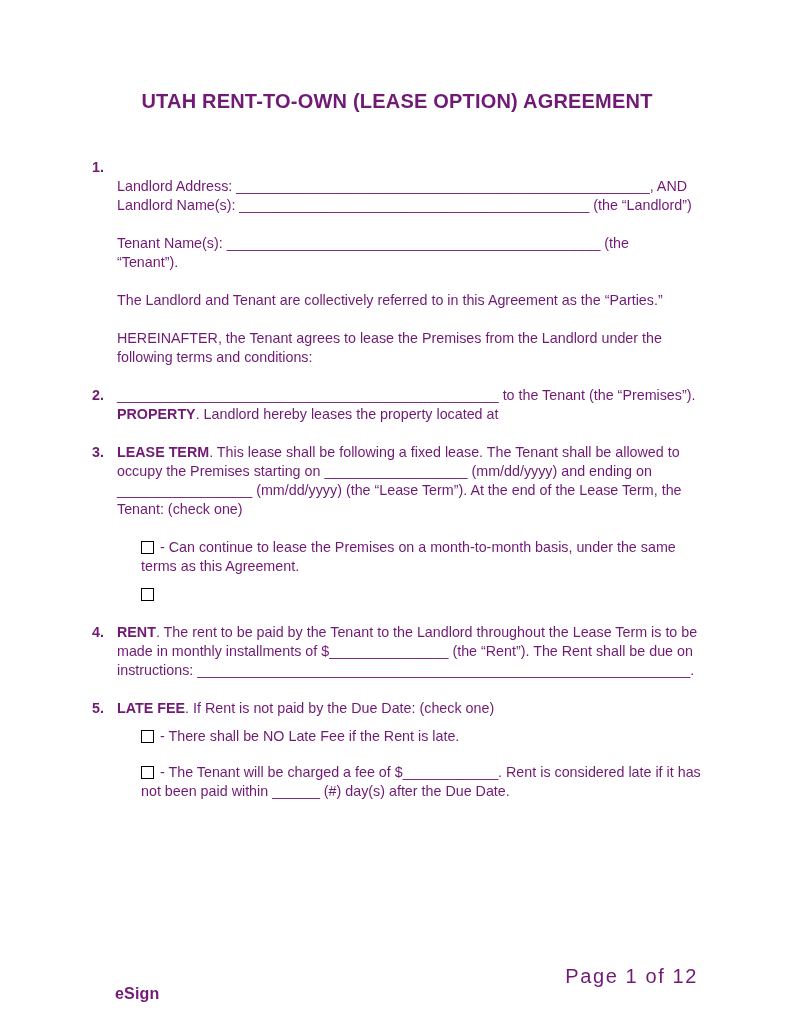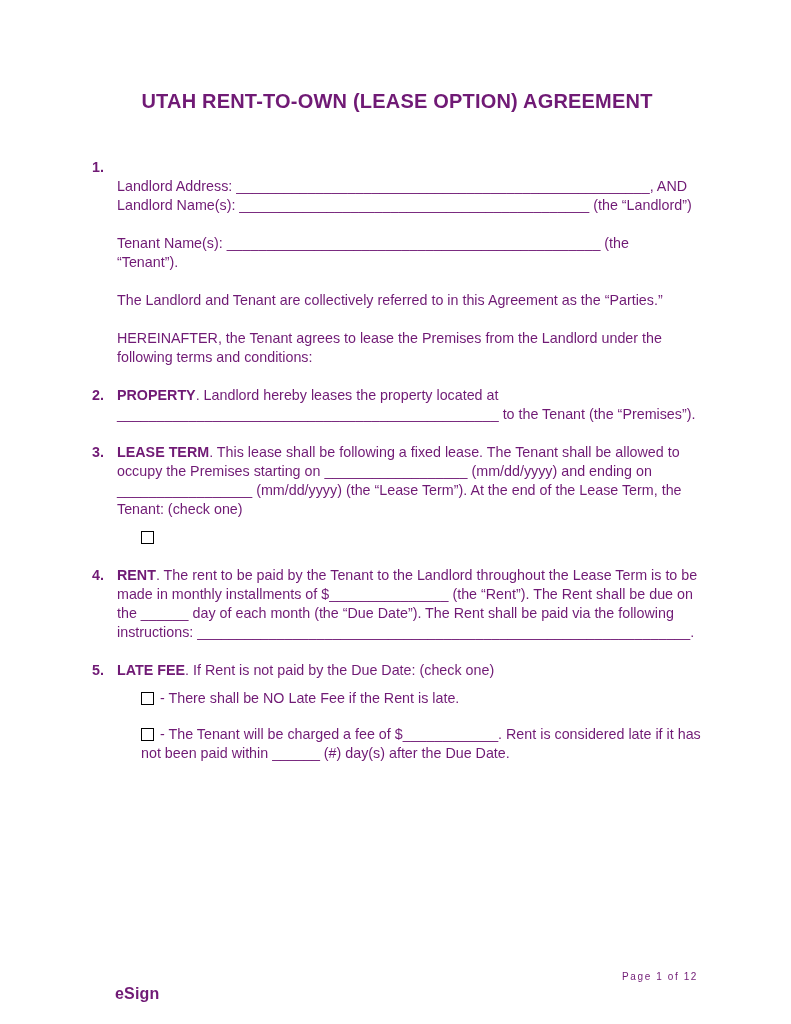--- a/index.html
+++ b/index.html
@@ -54,21 +54,21 @@
     top: 982px;
     font-size: 16px;
     font-weight: 800;
     line-height: 23px;
     letter-spacing: 0.2px;
   }
   .footer-page {
     position: absolute;
     right: 93px;
     top: 968px;
-    font-size: 10px;
+    font-size: 20px;
     line-height: 17px;
     letter-spacing: 1.6px;
   }
 </style>
 </head>
 <body>
 
 <div class="page">
   <div class="doc">
 
@@ -89,45 +89,48 @@
         <div class="para">
           <div class="line">HEREINAFTER, the Tenant agrees to lease the Premises from the Landlord under the</div>
           <div class="line">following terms and conditions:</div>
         </div>
       </div>
     </div>
 
     <div class="sec">
       <div class="sec-num">2.</div>
       <div class="sec-body">
+        <div class="line">________________________________________________ to the Tenant (the “Premises”).</div>
         <div class="line"><b>PROPERTY</b><span>. Landlord hereby leases the property located at</span></div>
-        <div class="line">________________________________________________ to the Tenant (the “Premises”).</div>
       </div>
     </div>
 
     <div class="sec">
       <div class="sec-num">3.</div>
       <div class="sec-body">
         <div class="line"><b>LEASE TERM</b><span>. This lease shall be following a fixed lease. The Tenant shall be allowed to</span></div>
         <div class="line">occupy the Premises starting on __________________ (mm/dd/yyyy) and ending on</div>
         <div class="line">_________________ (mm/dd/yyyy) (the “Lease Term”). At the end of the Lease Term, the</div>
         <div class="line">Tenant: (check one)</div>
 
+        <div class="opt first">
+          <div class="line"><span class="cb"></span><span>- Can continue to lease the Premises on a month-to-month basis, under the same</span></div>
+          <div class="line">terms as this Agreement.</div>
+        </div>
         <div class="opt">
           <div class="line"><span class="cb"></span></div>
         </div>
       </div>
     </div>
 
     <div class="sec">
       <div class="sec-num">4.</div>
       <div class="sec-body">
         <div class="line"><b>RENT</b><span>. The rent to be paid by the Tenant to the Landlord throughout the Lease Term is to be</span></div>
         <div class="line">made in monthly installments of $_______________ (the “Rent”). The Rent shall be due on</div>
-        <div class="line">the ______ day of each month (the “Due Date”). The Rent shall be paid via the following</div>
         <div class="line">instructions: ______________________________________________________________.</div>
       </div>
     </div>
 
     <div class="sec">
       <div class="sec-num">5.</div>
       <div class="sec-body">
         <div class="line"><b>LATE FEE</b><span>. If Rent is not paid by the Due Date: (check one)</span></div>
 
         <div class="opt">

